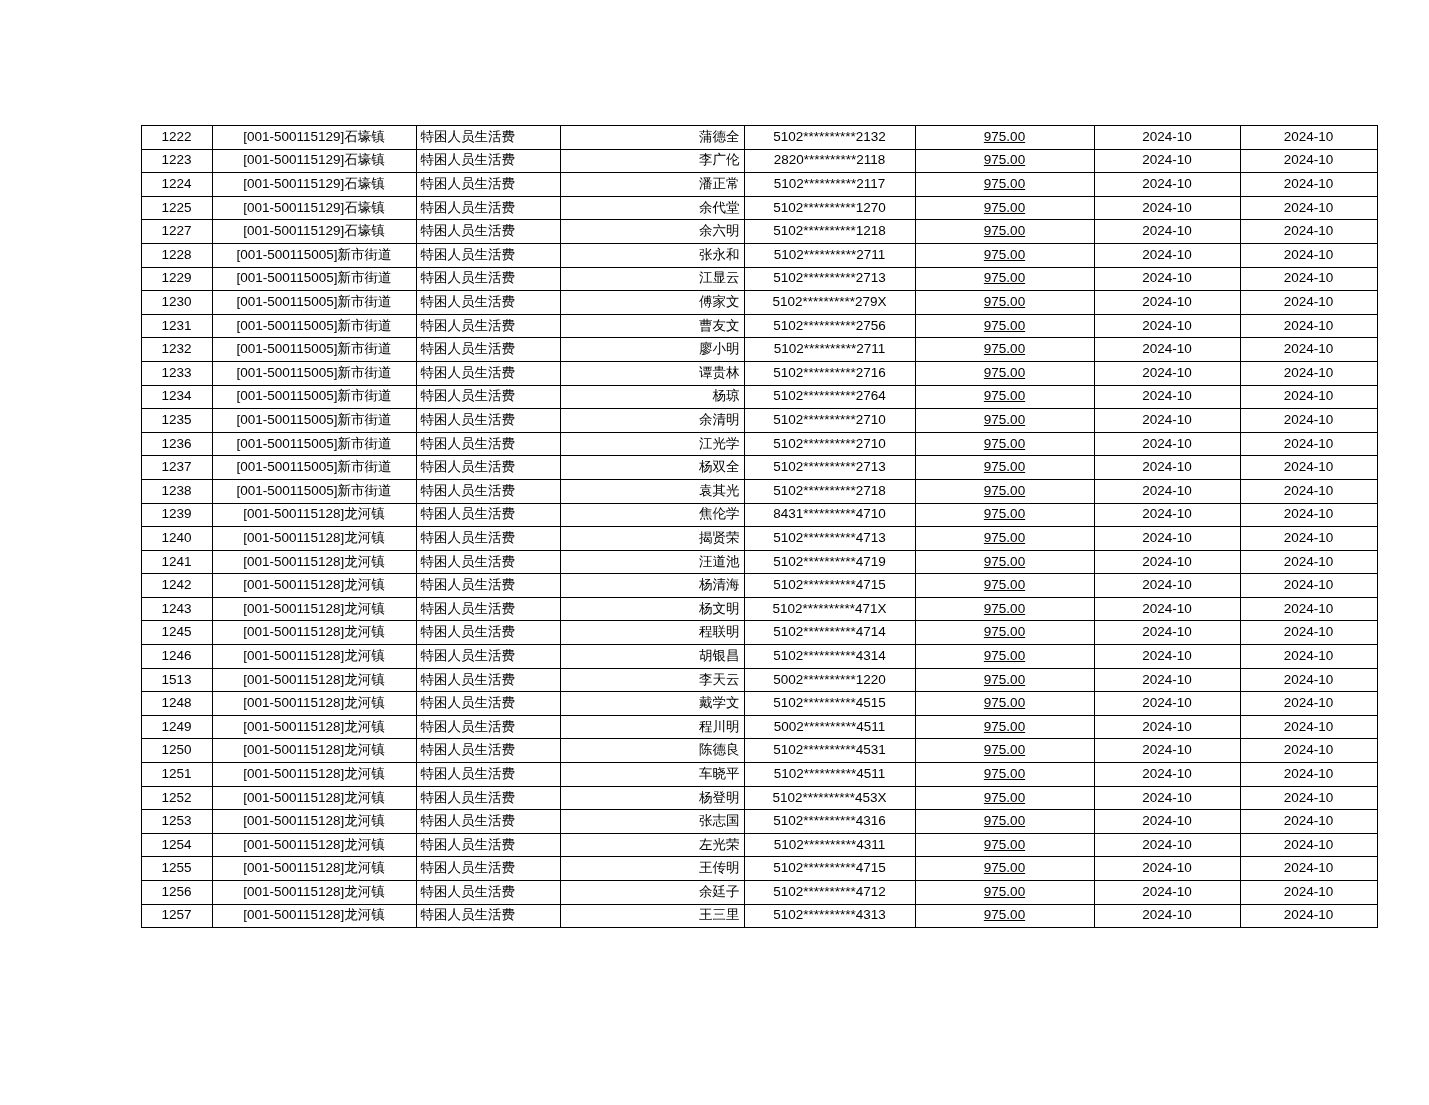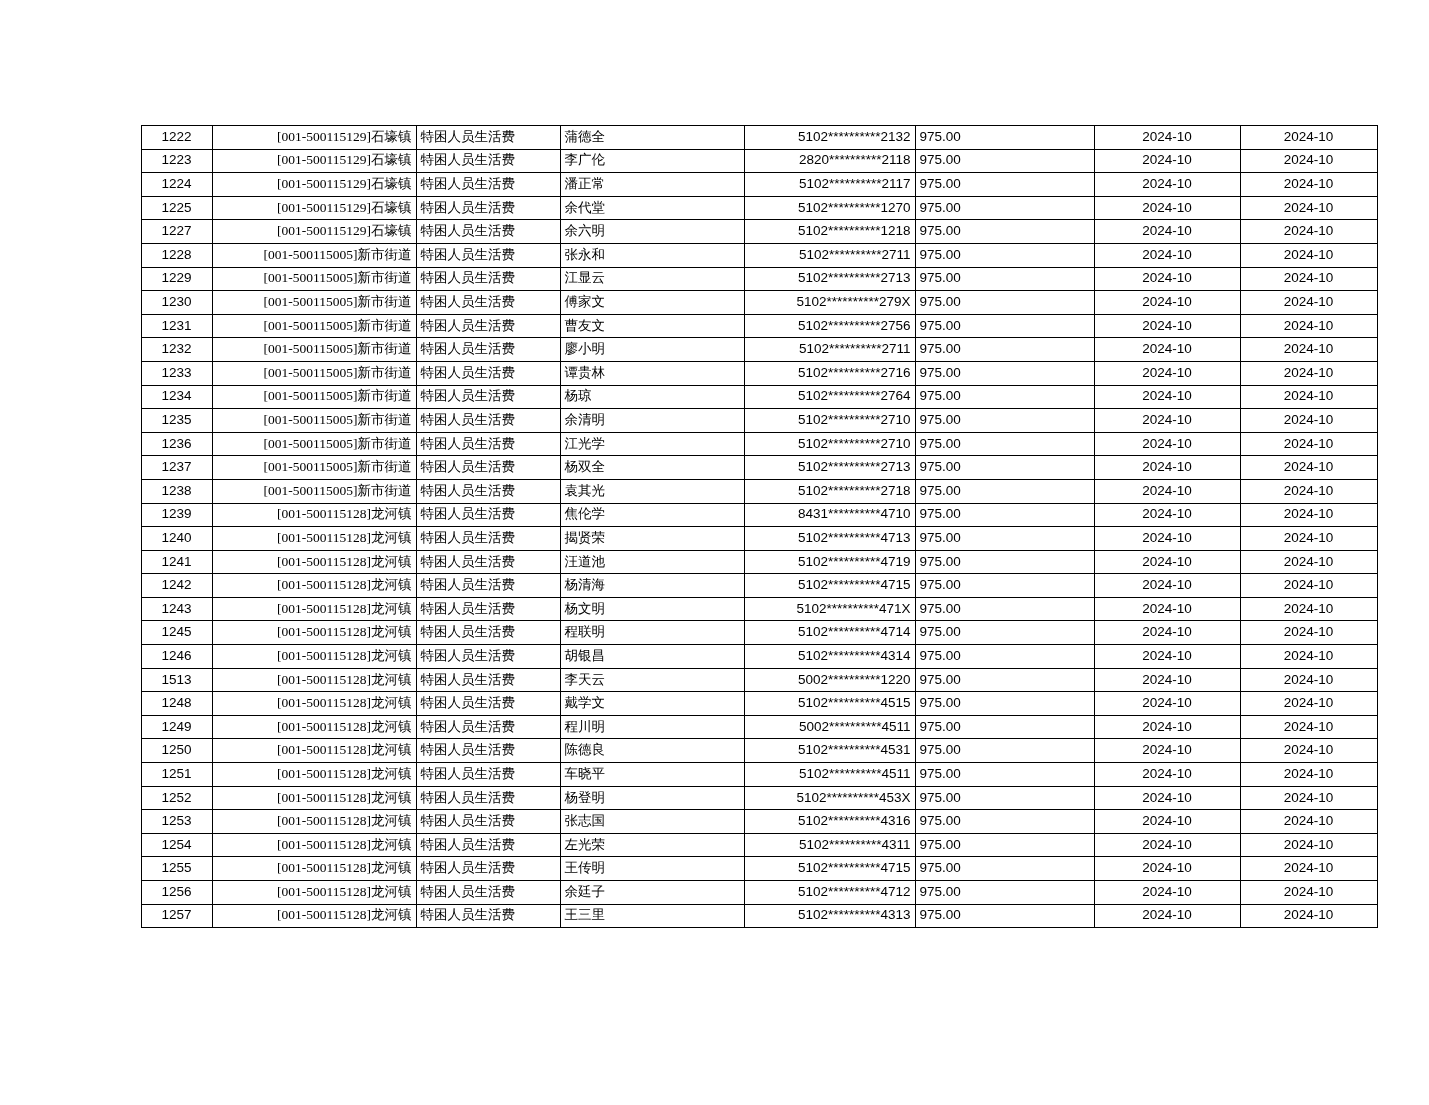--- a/index.html
+++ b/index.html
@@ -32,25 +32,25 @@
   table.data-table td {
     border: 1px solid #000000;
     height: 22.6px;
     padding: 0 4px;
     font-size: 13.5px;
     line-height: 1.1;
     white-space: nowrap;
     overflow: hidden;
   }
   td.c-seq      { width: 62px;  text-align: center; }
-  td.c-unit     { width: 195px; text-align: right; font-family: Liberation Serif, serif; }
+  td.c-unit     { width: 195px; text-align: center; }
   td.c-item     { width: 135px; text-align: left; }
-  td.c-name     { width: 175px; text-align: left; font-family: Liberation Serif, serif; }
-  td.c-id       { width: 162px; text-align: right; }
-  td.c-amount   { width: 170px; text-align: left; }
+  td.c-name     { width: 175px; text-align: right; font-family: Liberation Serif, serif; }
+  td.c-id       { width: 162px; text-align: center; }
+  td.c-amount   { width: 170px; text-align: center; text-decoration: underline; }
   td.c-month    { width: 137px; text-align: center; }
   td.c-issue    { width: 128px; text-align: center; }
 </style>
 </head>
 <body>
 
 <div class="page">
   <div class="table-wrap">
     <table class="data-table">
       <tbody>

